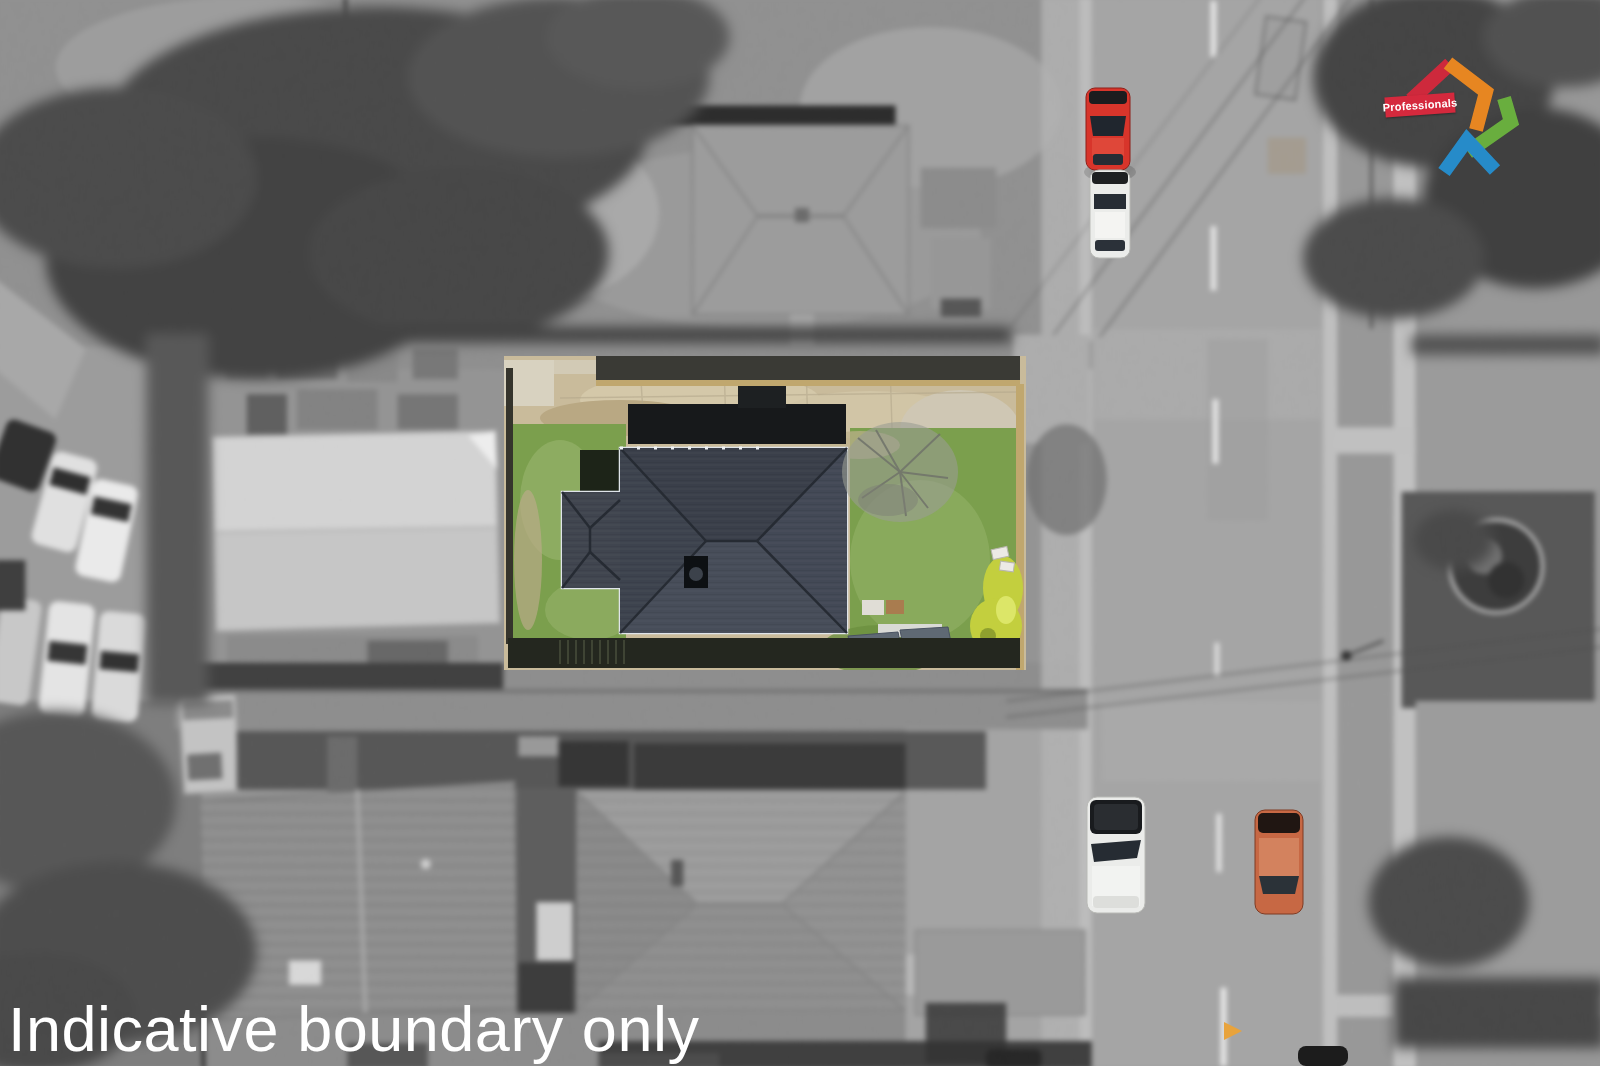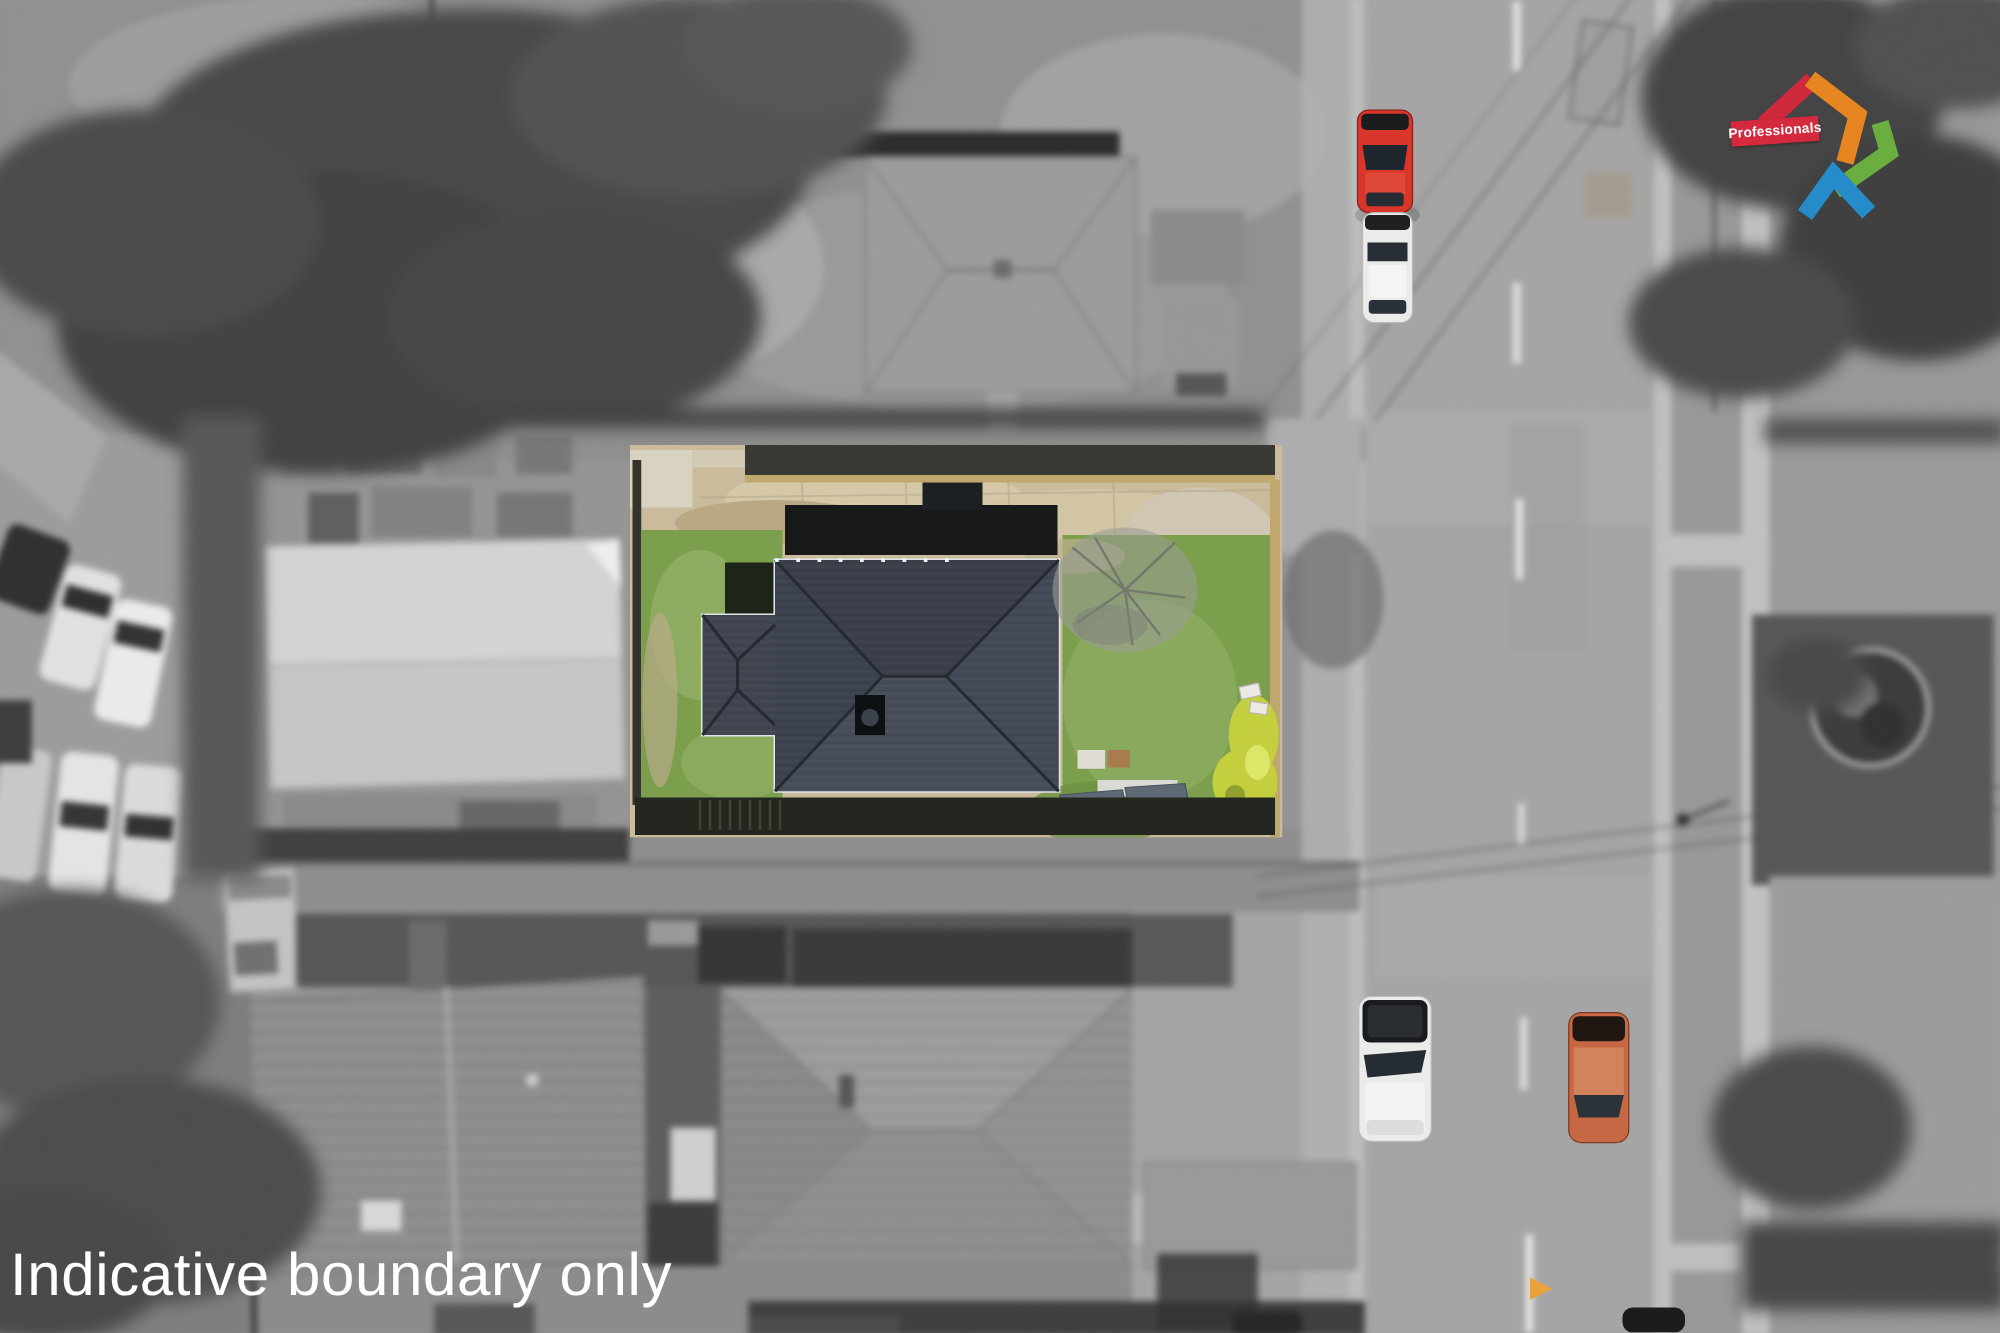--- a/index.html
+++ b/index.html
@@ -1,21 +1,21 @@
 <!DOCTYPE html>
 <html><head>
 <meta charset="utf-8">
 <style>
   html,body{margin:0;padding:0;background:#222;}
   .scene{position:relative;width:1600px;height:1066px;overflow:hidden;background:#949494;
          font-family:"Liberation Sans",sans-serif;}
   .scene svg{position:absolute;left:0;top:0;width:1600px;height:1066px;}
   svg.bg{filter:blur(2.4px);transform:scale(1.006);}
   svg.fg{filter:none;}
-  .caption{position:absolute;left:8px;top:995px;color:#ffffff;font-size:48px;font-weight:400;
+  .caption{position:absolute;left:8px;top:995px;color:#ffffff;font-size:63px;font-weight:400;
            letter-spacing:.5px;line-height:1.1;white-space:nowrap;}
   .logo{position:absolute;left:1378px;top:48px;width:170px;height:150px;}
   .logo svg{position:absolute;left:0;top:0;width:170px;height:150px;}
   .logo .banner{position:absolute;left:7px;top:47px;width:70px;height:20px;background:#d5293d;
                 transform:rotate(-4deg);display:flex;align-items:center;justify-content:center;
                 box-shadow:0 1px 2px rgba(0,0,0,.35);}
   .logo .banner span{color:#fff;font-size:11px;font-weight:bold;letter-spacing:.2px;}
 </style>
 </head>
 <body>

